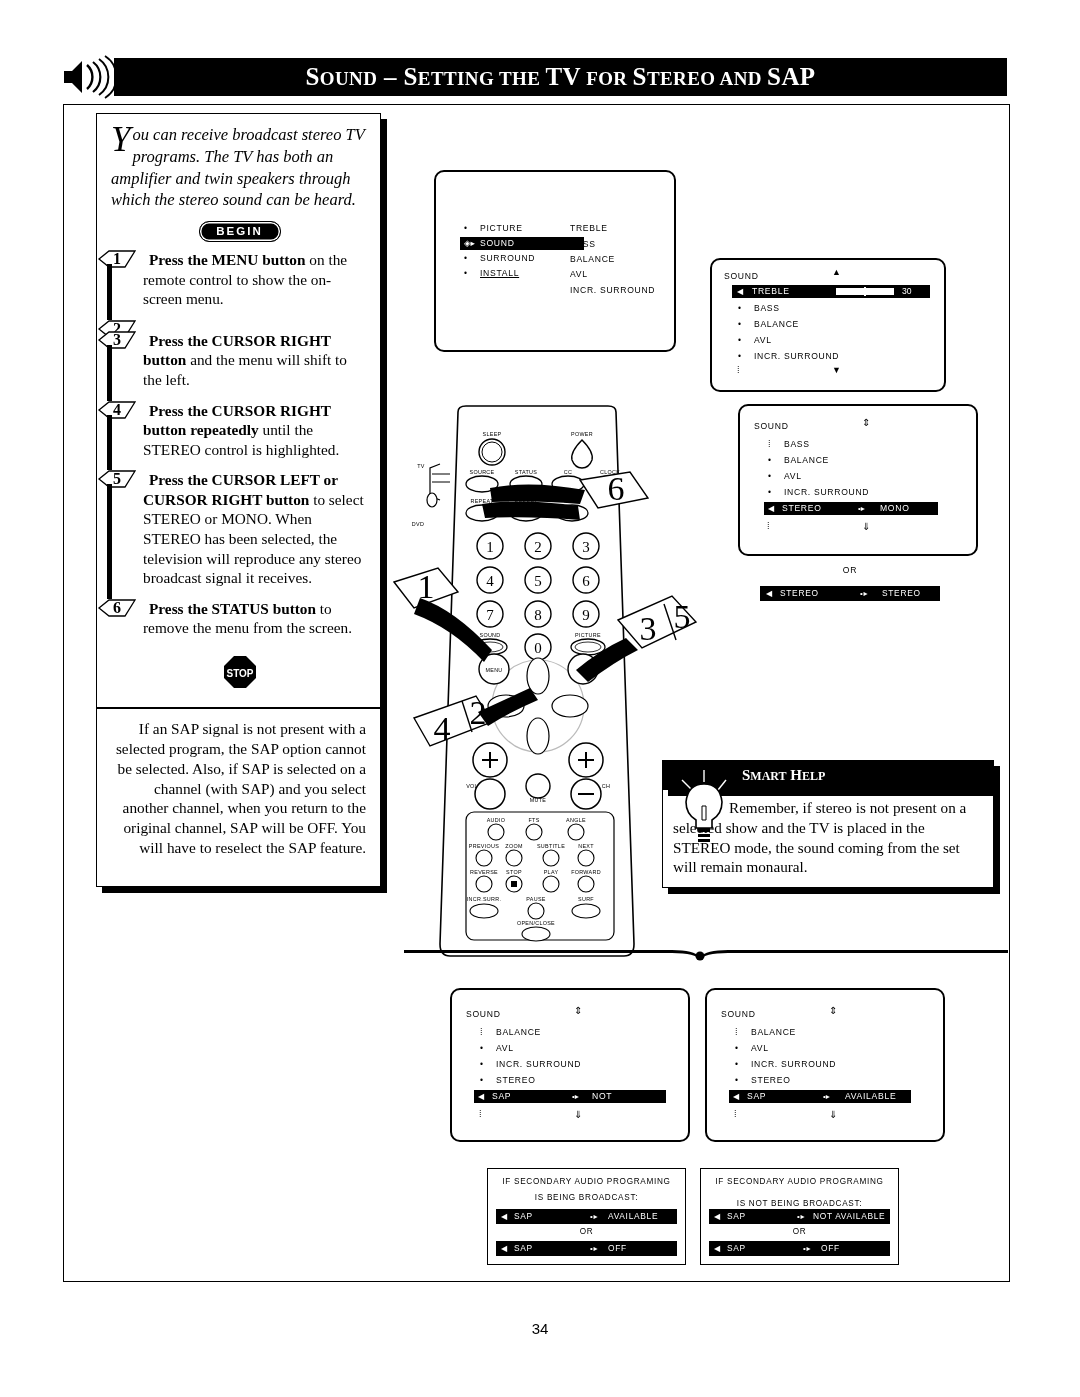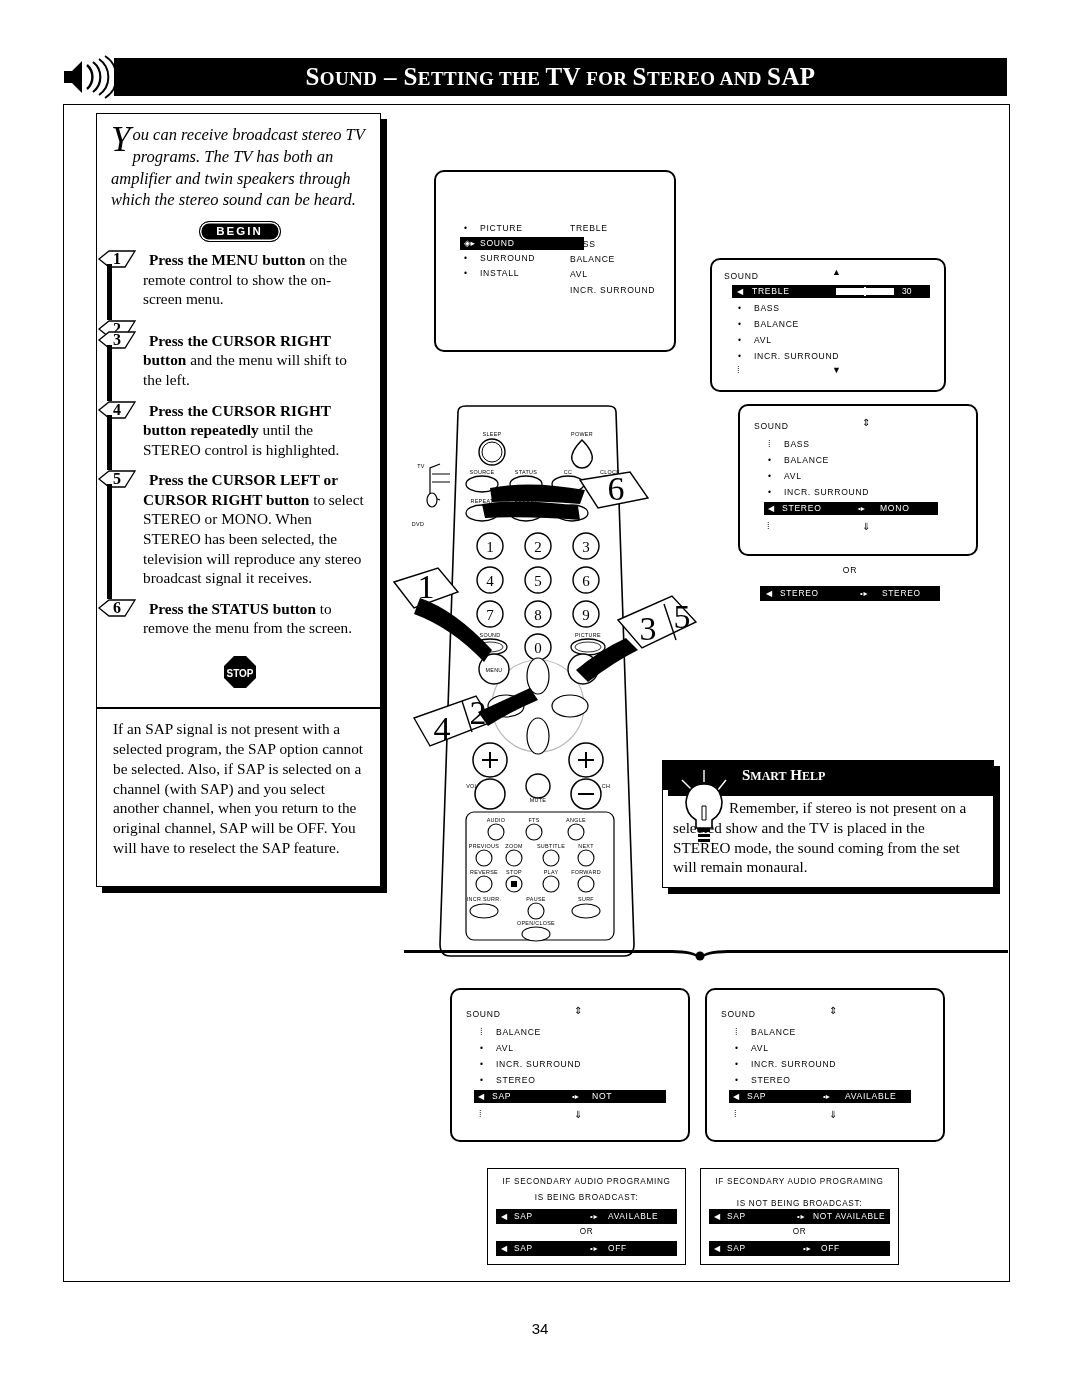--- a/index.html
+++ b/index.html
@@ -35,21 +35,21 @@
   .step .body b{font-weight:bold;}
   .steprule{position:absolute;left:-4px;top:16px;width:5px;height:calc(100% - 14px);background:#000;}
 
   #stop-badge{margin:8px auto 4px auto;width:34px;height:34px;}
 
   #sap-head{margin-top:74px;background:#000;color:#fff;height:30px;box-shadow:6px 6px 0 #000;}
   #sap-head-text{padding-left:16px;line-height:30px;font-weight:bold;font-size:15px;font-family:"Liberation Serif",serif;white-space:nowrap;}
   #sap-head-text .sc{font-size:12px;}
   #sap-body{padding:10px 14px 12px 16px;font-size:15.3px;line-height:1.3;}
   #sap-body p{margin:0 0 13px 0;}
-  #sap-body p:last-child{margin-bottom:16px;}
+  #sap-body p:last-child{margin-bottom:16px;text-align:right;}
 
   
   .tv{position:absolute;background:#fff;border:2.2px solid #000;border-radius:10px;}
   .row{position:absolute;height:13px;line-height:13px;}
   .hl{background:#000;color:#fff;}
   .barwrap{position:absolute;height:7px;background:#000;border:1px solid #fff;}
   .osdline{position:absolute;height:13px;line-height:13px;font-family:"Liberation Sans",sans-serif;font-size:8.6px;letter-spacing:.7px;}
 
   
   #smart-help{position:absolute;left:662px;top:760px;width:332px;}
@@ -185,21 +185,21 @@
   <div class="osdline" style="left:44px;top:50px;">PICTURE</div>
 
   <div class="row hl" style="left:24px;top:65px;width:124px;">
     <span style="position:absolute;left:4px;top:0;font-family:'Liberation Sans',sans-serif;font-size:8.6px;">◈▸</span>
     <span style="position:absolute;left:20px;top:0;font-family:'Liberation Sans',sans-serif;font-size:8.6px;letter-spacing:.7px;">SOUND</span>
   </div>
 
   <div class="osdline" style="left:28px;top:80px;">•</div>
   <div class="osdline" style="left:44px;top:80px;">SURROUND</div>
   <div class="osdline" style="left:28px;top:95px;">•</div>
-  <div class="osdline" style="left:44px;top:95px;">INSTALL</div>
+  <div class="osdline" style="left:44px;top:95px;text-decoration:underline;">INSTALL</div>
 
   <div class="osdline" style="left:134px;top:50px;">TREBLE</div>
   <div class="osdline" style="left:134px;top:66px;">BASS</div>
   <div class="osdline" style="left:134px;top:81px;">BALANCE</div>
   <div class="osdline" style="left:134px;top:96px;">AVL</div>
   <div class="osdline" style="left:134px;top:112px;">INCR. SURROUND</div>
 </div>
 
 <svg style="position:absolute;left:600px;top:185px;width:150px;height:230px;z-index:-1">
   <path d="M10 40 Q100 60 120 150 Q122 200 60 225 L10 225 Q80 195 78 150 Q72 75 0 55 Z" fill="#d8d8d8"></path>

